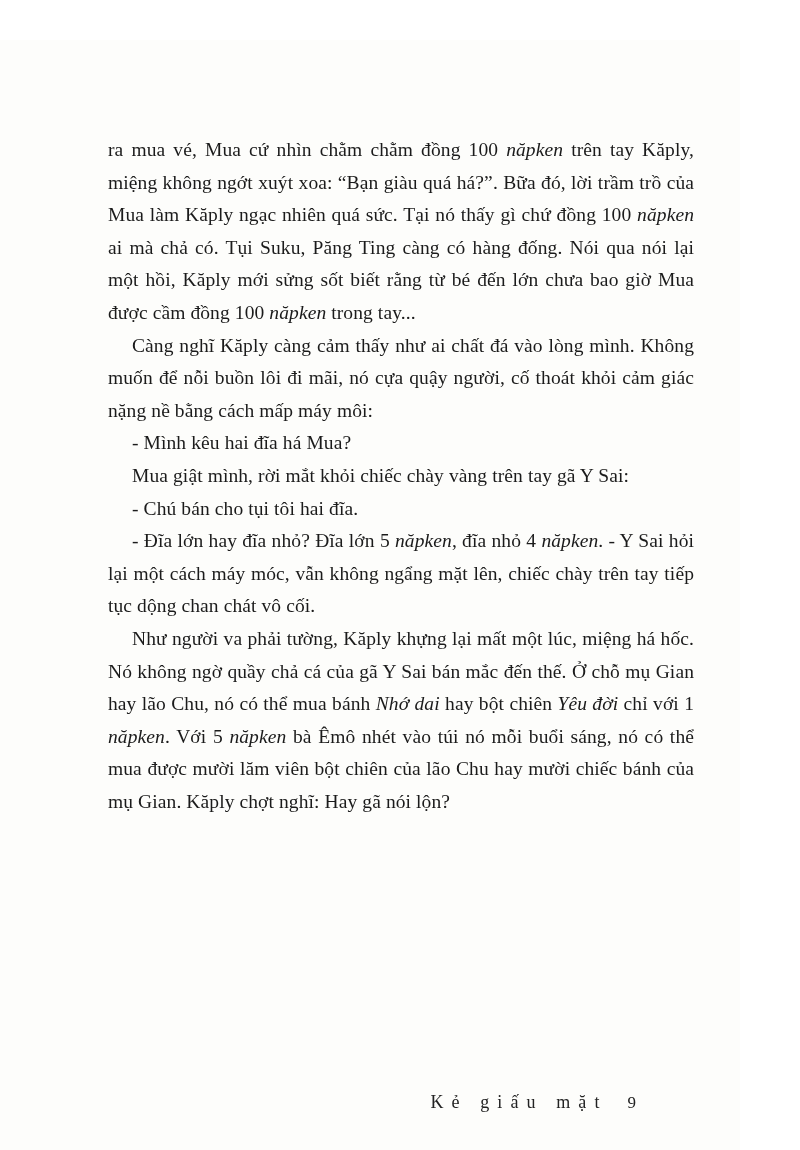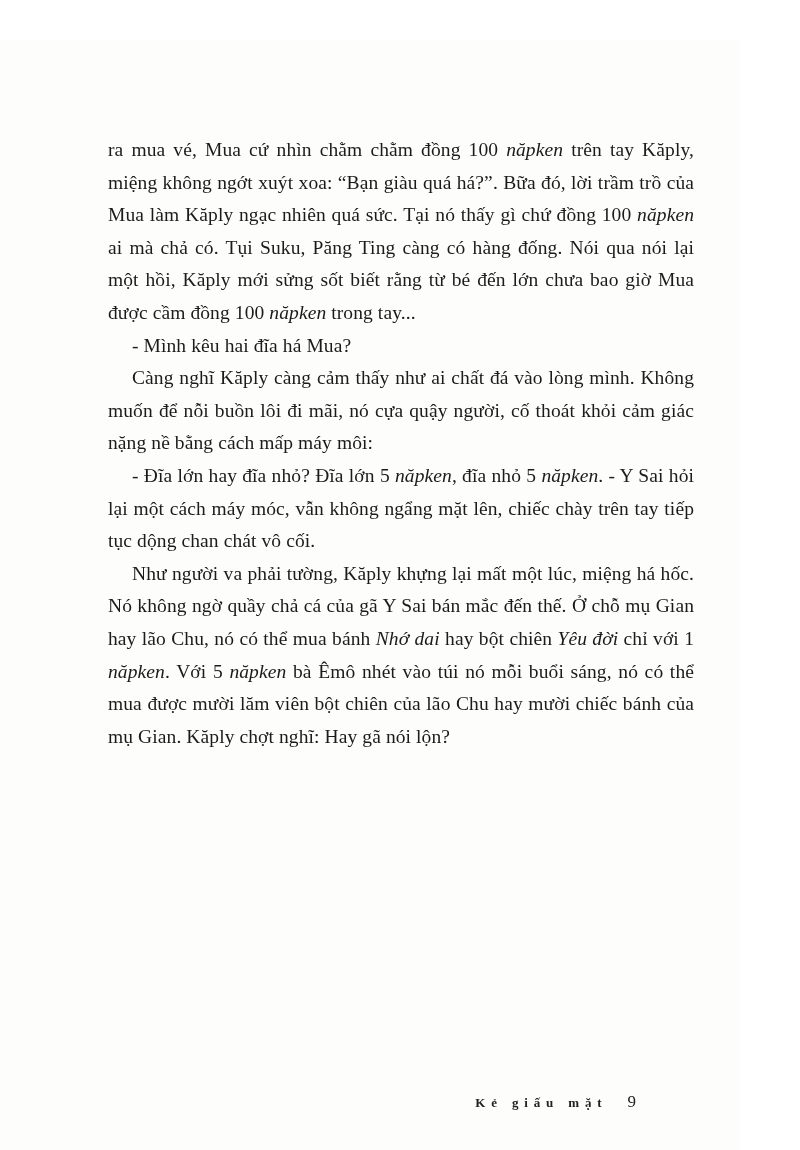--- a/index.html
+++ b/index.html
@@ -40,38 +40,40 @@
   .footer {
     position: absolute;
     top: 1052px;
     right: 104px;
     display: flex;
     align-items: baseline;
     gap: 20px;
     color: #222222;
   }
   .footer-title {
-    font-size: 13px;
+    font-size: 18px;
     letter-spacing: 0.45em;
-    font-weight: bold;
+    font-weight: normal;
   }
   .footer-page {
     font-size: 17px;
   }
 </style>
 </head>
 <body>
 
 <div class="page">
 
   <div class="text-block">
       <p class="para"><span>ra mua vé, Mua cứ nhìn chằm chằm đồng 100 </span><span class="ital">năpken</span><span> trên tay Kăply, miệng không ngớt xuýt xoa: “Bạn giàu quá há?”. Bữa đó, lời trầm trồ của Mua làm Kăply ngạc nhiên quá sức. Tại nó thấy gì chứ đồng 100 </span><span class="ital">năpken</span><span> ai mà chả có. Tụi Suku, Păng Ting càng có hàng đống. Nói qua nói lại một hồi, Kăply mới sửng sốt biết rằng từ bé đến lớn chưa bao giờ Mua được cầm đồng 100 </span><span class="ital">năpken</span><span> trong tay...</span></p>
+      <p class="para indent"><span>Càng nghĩ Kăply càng cảm thấy như ai chất đá vào lòng mình. Không muốn để nỗi buồn lôi đi mãi, nó cựa quậy người, cố thoát khỏi cảm giác nặng nề bằng cách mấp máy môi:</span></p>
       <p class="para indent"><span>- Mình kêu hai đĩa há Mua?</span></p>
-      <p class="para indent"><span>Càng nghĩ Kăply càng cảm thấy như ai chất đá vào lòng mình. Không muốn để nỗi buồn lôi đi mãi, nó cựa quậy người, cố thoát khỏi cảm giác nặng nề bằng cách mấp máy môi:</span></p>
-      <p class="para indent"><span>- Đĩa lớn hay đĩa nhỏ? Đĩa lớn 5 </span><span class="ital">năpken</span><span>, đĩa nhỏ 5 </span><span class="ital">năpken</span><span>. - Y Sai hỏi lại một cách máy móc, vẫn không ngẩng mặt lên, chiếc chày trên tay tiếp tục dộng chan chát vô cối.</span></p>
+      <p class="para indent"><span>Mua giật mình, rời mắt khỏi chiếc chày vàng trên tay gã Y Sai:</span></p>
+      <p class="para indent"><span>- Chú bán cho tụi tôi hai đĩa.</span></p>
+      <p class="para indent"><span>- Đĩa lớn hay đĩa nhỏ? Đĩa lớn 5 </span><span class="ital">năpken</span><span>, đĩa nhỏ 4 </span><span class="ital">năpken</span><span>. - Y Sai hỏi lại một cách máy móc, vẫn không ngẩng mặt lên, chiếc chày trên tay tiếp tục dộng chan chát vô cối.</span></p>
       <p class="para indent"><span>Như người va phải tường, Kăply khựng lại mất một lúc, miệng há hốc. Nó không ngờ quầy chả cá của gã Y Sai bán mắc đến thế. Ở chỗ mụ Gian hay lão Chu, nó có thể mua bánh </span><span class="ital">Nhớ dai</span><span> hay bột chiên </span><span class="ital">Yêu đời</span><span> chỉ với 1 </span><span class="ital">năpken</span><span>. Với 5 </span><span class="ital">năpken</span><span> bà Êmô nhét vào túi nó mỗi buổi sáng, nó có thể mua được mười lăm viên bột chiên của lão Chu hay mười chiếc bánh của mụ Gian. Kăply chợt nghĩ: Hay gã nói lộn?</span></p>
     </div>
 
   <div class="footer">
     <span class="footer-title">Kẻ giấu mặt</span>
     <span class="footer-page">9</span>
   </div>
 
 </div>
 

